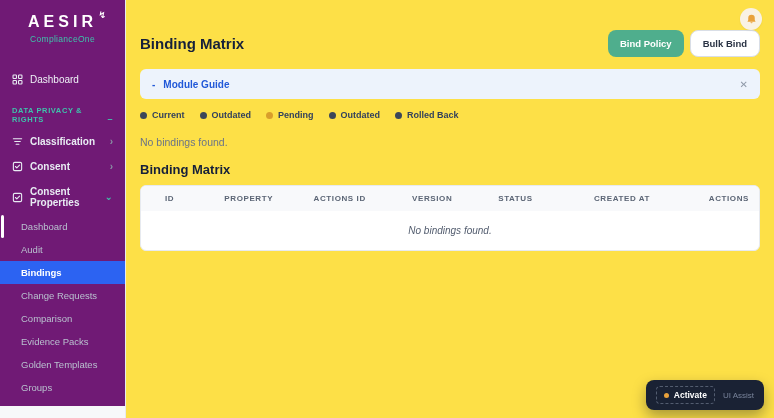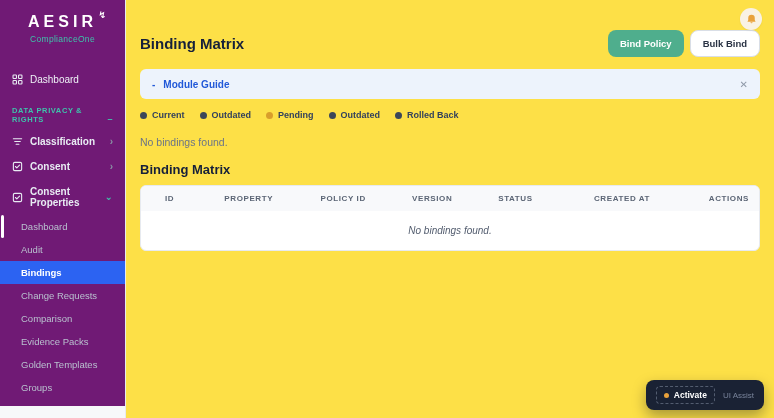--- a/index.html
+++ b/index.html
@@ -228,21 +228,21 @@
           <col style="width:15%">
           <col style="width:14%">
         <col style="width:13%">
           <col style="width:19%">
           <col style="width:16%">
       </colgroup>
       <thead>
         <tr>
           <th>ID</th>
           <th>PROPERTY</th>
-          <th>POLICY ID</th>
+          <th>ACTIONS ID</th>
           <th>VERSION</th>
           <th>STATUS</th>
           <th>CREATED AT</th>
           <th>ACTIONS</th>
         </tr>
       </thead>
       <tbody>
         <tr>
           <td colspan="7">No bindings found.</td>
         </tr>

